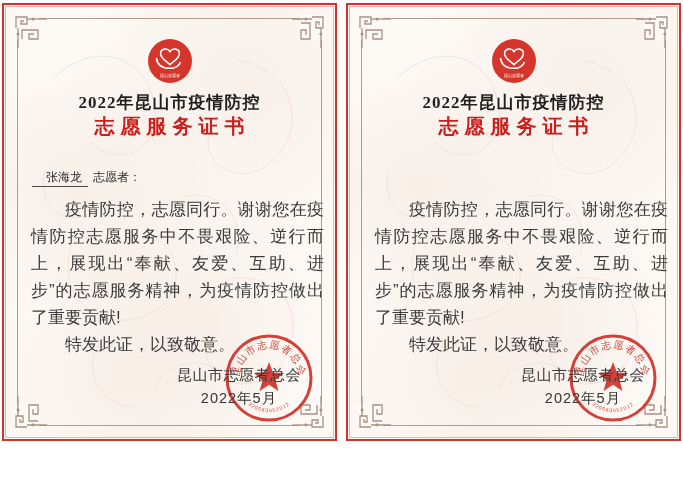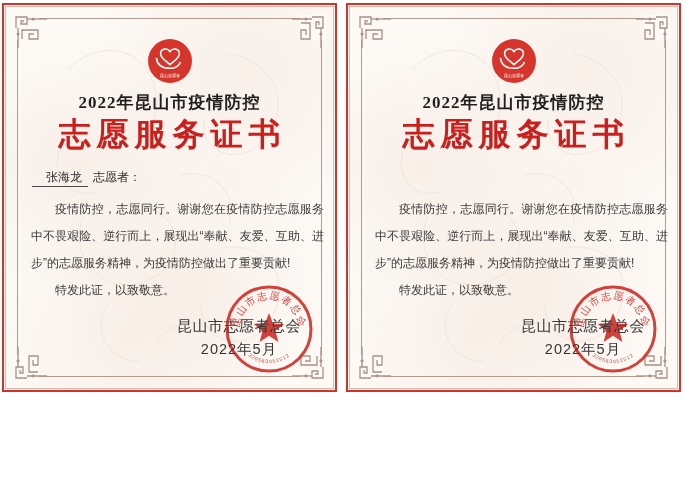--- a/index.html
+++ b/index.html
@@ -1,21 +1,21 @@
 <!DOCTYPE html>
 <html><head>
 <meta charset="utf-8">
 <style>
   html,body{margin:0;padding:0;}
   body{
     width:683px;height:485px;position:relative;background:#ffffff;
     font-family:"Liberation Sans","DejaVu Sans",sans-serif;overflow:hidden;
   }
   .cert{
-    position:absolute;top:3px;width:335px;height:389px;box-sizing:border-box;
+    position:absolute;top:3px;width:335px;height:438px;box-sizing:border-box;
     background:
       radial-gradient(circle at 72% 18%, rgba(235,212,198,.28), transparent 42%),
       radial-gradient(circle at 22% 42%, rgba(235,212,198,.30), transparent 38%),
       radial-gradient(circle at 58% 72%, rgba(235,212,198,.26), transparent 42%),
       radial-gradient(circle at 35% 88%, rgba(235,212,198,.22), transparent 38%),
       #fdfaf6;
     border:2px solid #ce352b;overflow:hidden;
   }
   .cert::after{content:"";position:absolute;inset:1px;border:1px solid #e7b4aa;pointer-events:none;}
   .cert.c0{left:2px;}
@@ -29,27 +29,27 @@
   .orn.bl{bottom:-5px;left:-5px;transform:rotate(270deg);}
   .logo{position:absolute;top:33px;left:50%;transform:translateX(-50%);width:46px;height:46px;}
   .t1{
     position:absolute;top:86px;left:0;width:100%;text-align:center;
     font-family:"Liberation Serif","DejaVu Serif",serif;font-weight:bold;
     font-size:17px;color:#1f1f1f;letter-spacing:1px;
   }
   .t2{
     position:absolute;top:108px;left:0;width:100%;text-align:center;
     font-family:"Liberation Serif","DejaVu Serif",serif;font-weight:bold;
-    font-size:32px;color:#c9201d;letter-spacing:6px;text-indent:6px;
+    font-size:20px;color:#c9201d;letter-spacing:6px;text-indent:6px;
   }
   .name-line{position:absolute;top:164px;left:28px;font-size:12px;color:#2c2c2c;}
   .name{border-bottom:1px solid #4a4a4a;padding:0 6px 2px 14px;margin-right:5px;}
   .bodytxt{
     position:absolute;top:191px;left:27px;right:11px;
-    font-size:12px;line-height:27px;color:#3a3a3a;text-align:justify;
+    font-size:17px;line-height:27px;color:#3a3a3a;text-align:justify;
   }
   .bodytxt p{margin:0;text-indent:2em;}
   .sig{position:absolute;right:34px;bottom:31px;text-align:center;color:#363636;z-index:2;}
   .sig .issuer{font-size:15px;letter-spacing:0.5px;}
   .sig .date{font-size:14.5px;margin-top:4px;letter-spacing:1px;}
   .stamp{position:absolute;right:18px;bottom:13px;width:96px;height:96px;z-index:1;opacity:.93;}
   .hidden-defs{position:absolute;width:0;height:0;overflow:hidden;}
 </style>
 </head>
 <body>

